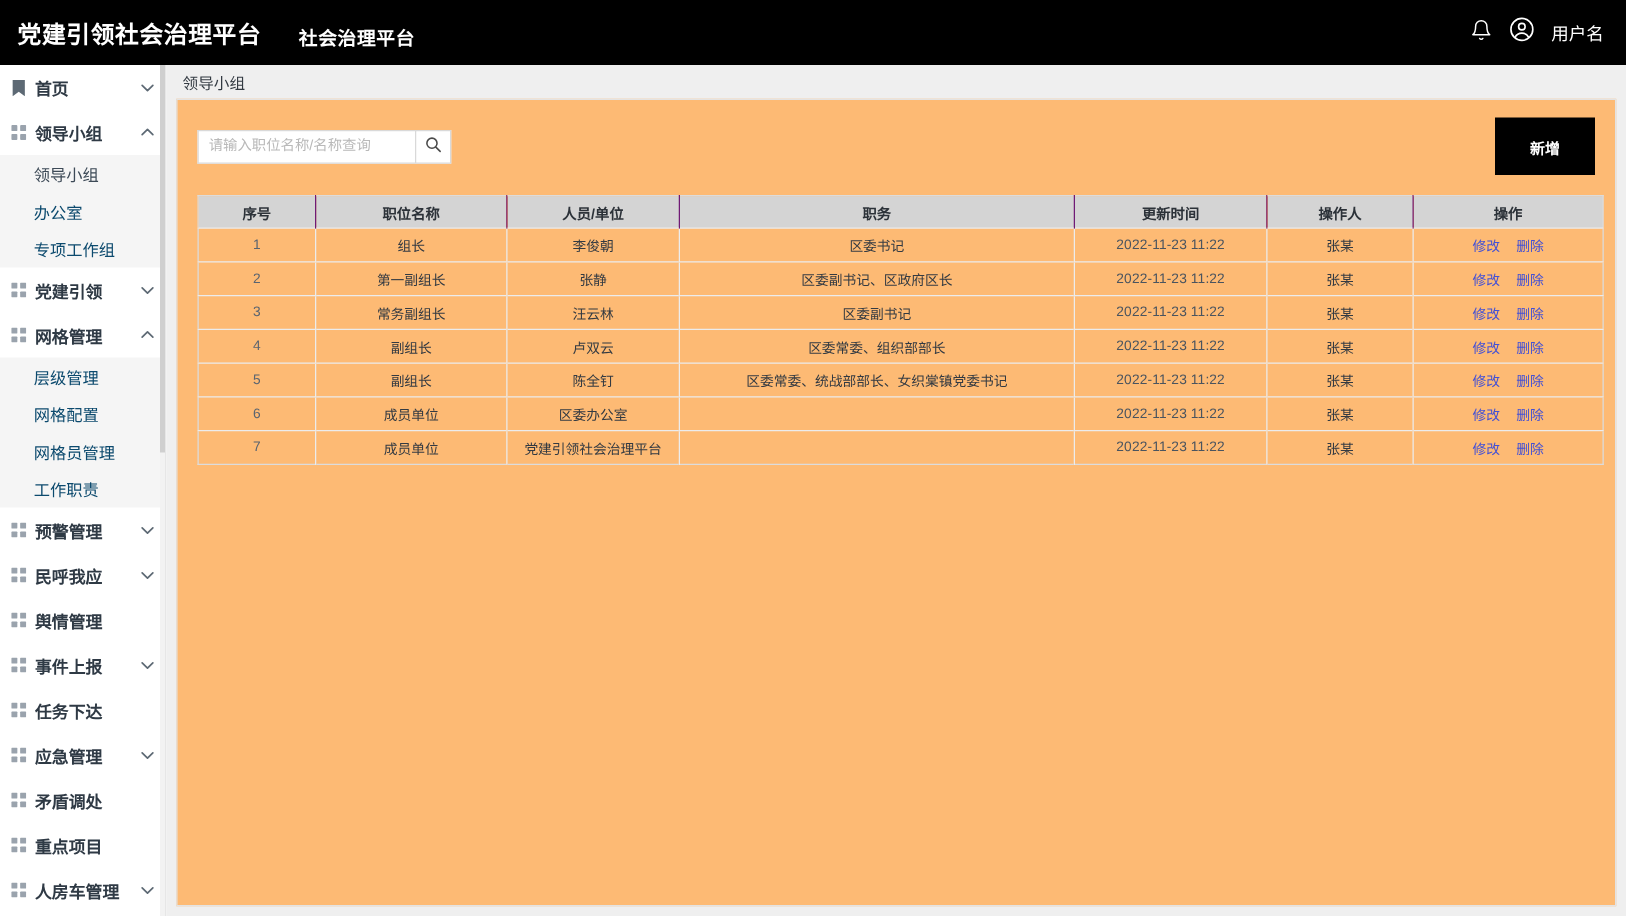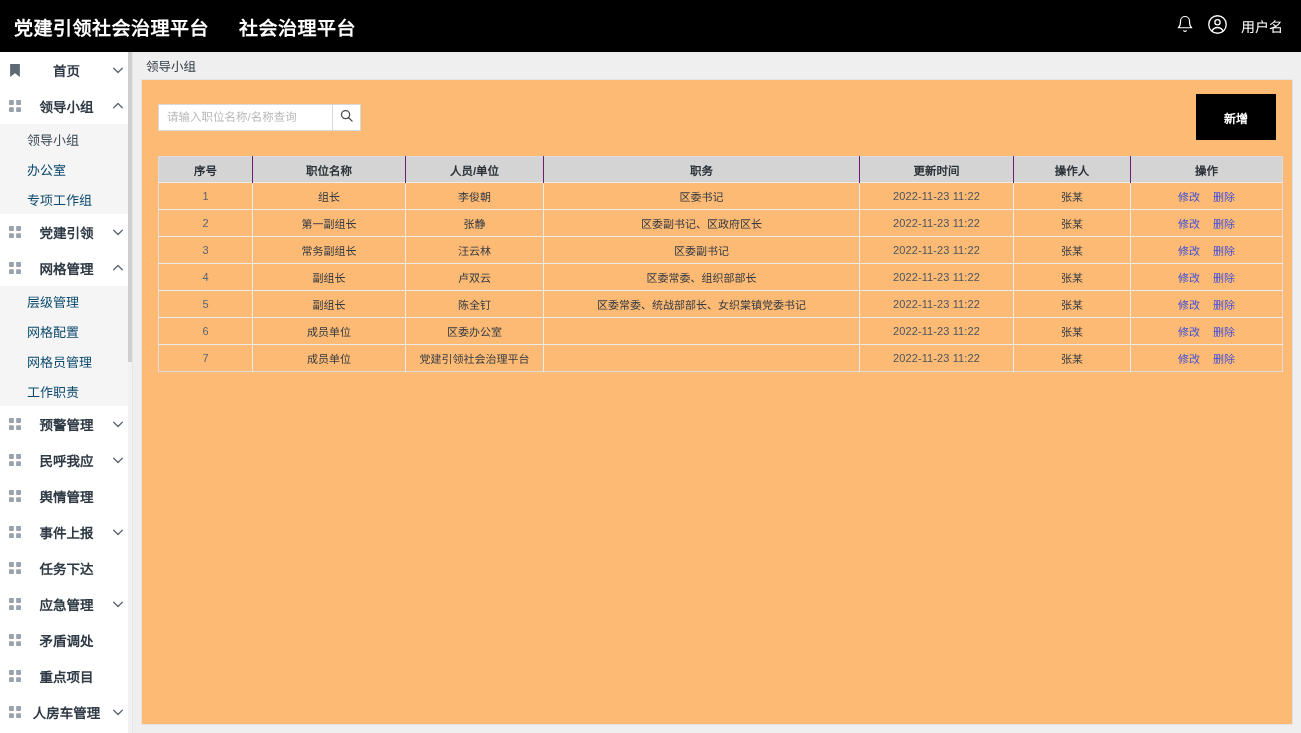--- a/index.html
+++ b/index.html
@@ -19,39 +19,39 @@
     display: flex; align-items: center;
     justify-content: space-between;
     padding: 0 18px 0 14px;
     position: relative; z-index: 5;
   }
   .brand { display: flex; align-items: flex-end; gap: 30px; }
   .brand-main {
     color: #ffffff; font-size: 19px; font-weight: bold; letter-spacing: .5px;
   }
   .brand-sub {
-    color: #ffffff; font-size: 19px; font-weight: bold; letter-spacing: .5px;
+    color: #ffffff; font-size: 15px; font-weight: bold; letter-spacing: .5px;
   }
   .topright { display: flex; align-items: center; gap: 13px; }
   .bell-icon, .user-icon { display: block; }
   .username { color: #ffffff; font-size: 14px; }
 
   
   .body { flex: 1; display: flex; min-height: 0; }
 
   
   .sidebar {
     width: 133px; min-width: 133px;
     background: #ffffff;
     border-right: 1px solid #e6e6e6;
     overflow: hidden;
     position: relative;
   }
   .menu { list-style: none; }
-  .menu-group { border: 0; text-align: center; }
+  .menu-group { border: 0; }
   .menu-item {
     height: 36px;
     display: flex; align-items: center;
     padding: 0 8px 0 8px;
     cursor: pointer;
     gap: 7px;
     position: relative;
   }
   .menu-item .mi-icon {
     width: 13px; height: 13px; flex: 0 0 13px;

